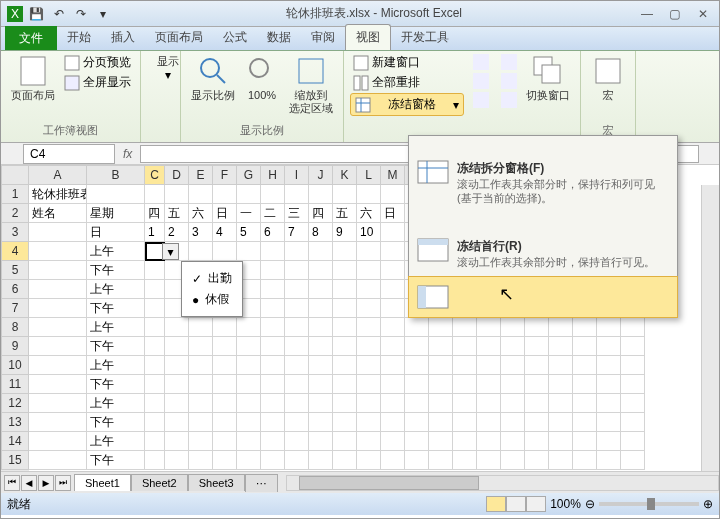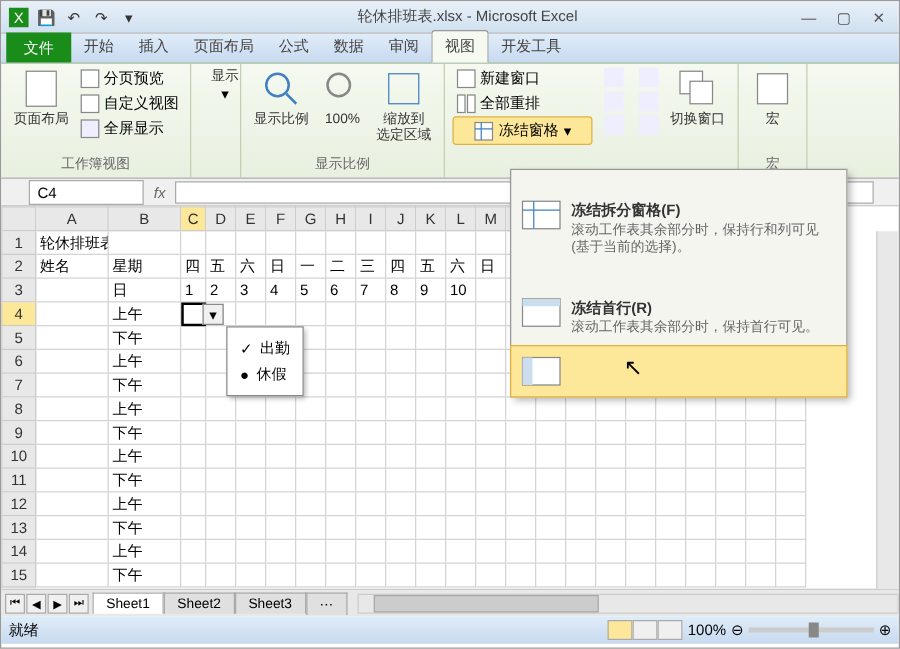--- a/index.html
+++ b/index.html
@@ -18,21 +18,21 @@
 .ribbon-group{border-right:1px solid #c0d0b0;padding:2px 6px;display:flex;flex-direction:column;height:100%;}
 .group-content{flex:1;display:flex;align-items:flex-start;gap:2px;}
 .group-label{text-align:center;color:#666;font-size:11px;padding:2px 0;}
 .big-btn{display:flex;flex-direction:column;align-items:center;padding:2px 4px;min-width:42px;cursor:pointer;}
 .big-btn.active{background:#fde89a;border:1px solid #e0b040;border-radius:3px;}
 .big-icon{width:32px;height:32px;margin-bottom:2px;}
 .btn-label{font-size:11px;color:#333;text-align:center;line-height:1.2;}
 .small-btns{display:flex;flex-direction:column;gap:1px;}
 .small-btn{display:flex;align-items:center;gap:3px;padding:1px 3px;cursor:pointer;}
 .small-icon{width:16px;height:16px;}
-.freeze-btn{background:#fde89a;border:1px solid #e0b040;border-radius:3px;padding:2px 16px;display:flex;align-items:center;gap:4px;}
+.freeze-btn{background:#fde89a;border:1px solid #e0b040;border-radius:3px;padding:2px 4px;display:flex;align-items:center;gap:17px;}
 .name-box-row{height:22px;display:flex;align-items:center;border-bottom:1px solid #ccc;background:#f0f0f0;}
 .name-box{width:92px;border:1px solid #aaa;background:#fff;padding:2px 6px;margin-left:22px;}
 .fx-label{padding:0 8px;font-style:italic;color:#666;}
 .formula-bar{flex:1;border:1px solid #aaa;background:#fff;height:18px;margin-right:20px;}
 .sheet-area{display:flex;height:306px;position:relative;}
 .row-headers{width:28px;background:#e8e8e8;}
 .corner{height:20px;background:#e8e8e8;border:1px solid #ccc;}
 .row-h{height:19px;border:1px solid #ccc;border-top:none;text-align:center;line-height:18px;color:#333;background:#e8e8e8;}
 .row-h.sel{background:#fde89a;}
 .grid{flex:1;overflow:hidden;position:relative;}
@@ -117,26 +117,20 @@
       </div>
       <div class="small-btns">
         <div class="small-btn">
             <svg class="small-icon">
               <rect x="1" y="1" width="14" height="14" fill="#fff" stroke="#888"></rect>
             </svg>
             <span>分页预览</span>
           </div>
         <div class="small-btn">
             <svg class="small-icon">
-              <rect x="1" y="1" width="14" height="14" fill="#fff" stroke="#888"></rect>
-            </svg>
-            <span>自定义视图</span>
-          </div>
-        <div class="small-btn">
-            <svg class="small-icon">
               <rect x="1" y="1" width="14" height="14" fill="#eef" stroke="#888"></rect>
             </svg>
             <span>全屏显示</span>
           </div>
       </div>
     </div>
     <div class="group-label">工作簿视图</div>
   </div>
   <div class="ribbon-group" style="width:40px">
     <div class="group-content">

